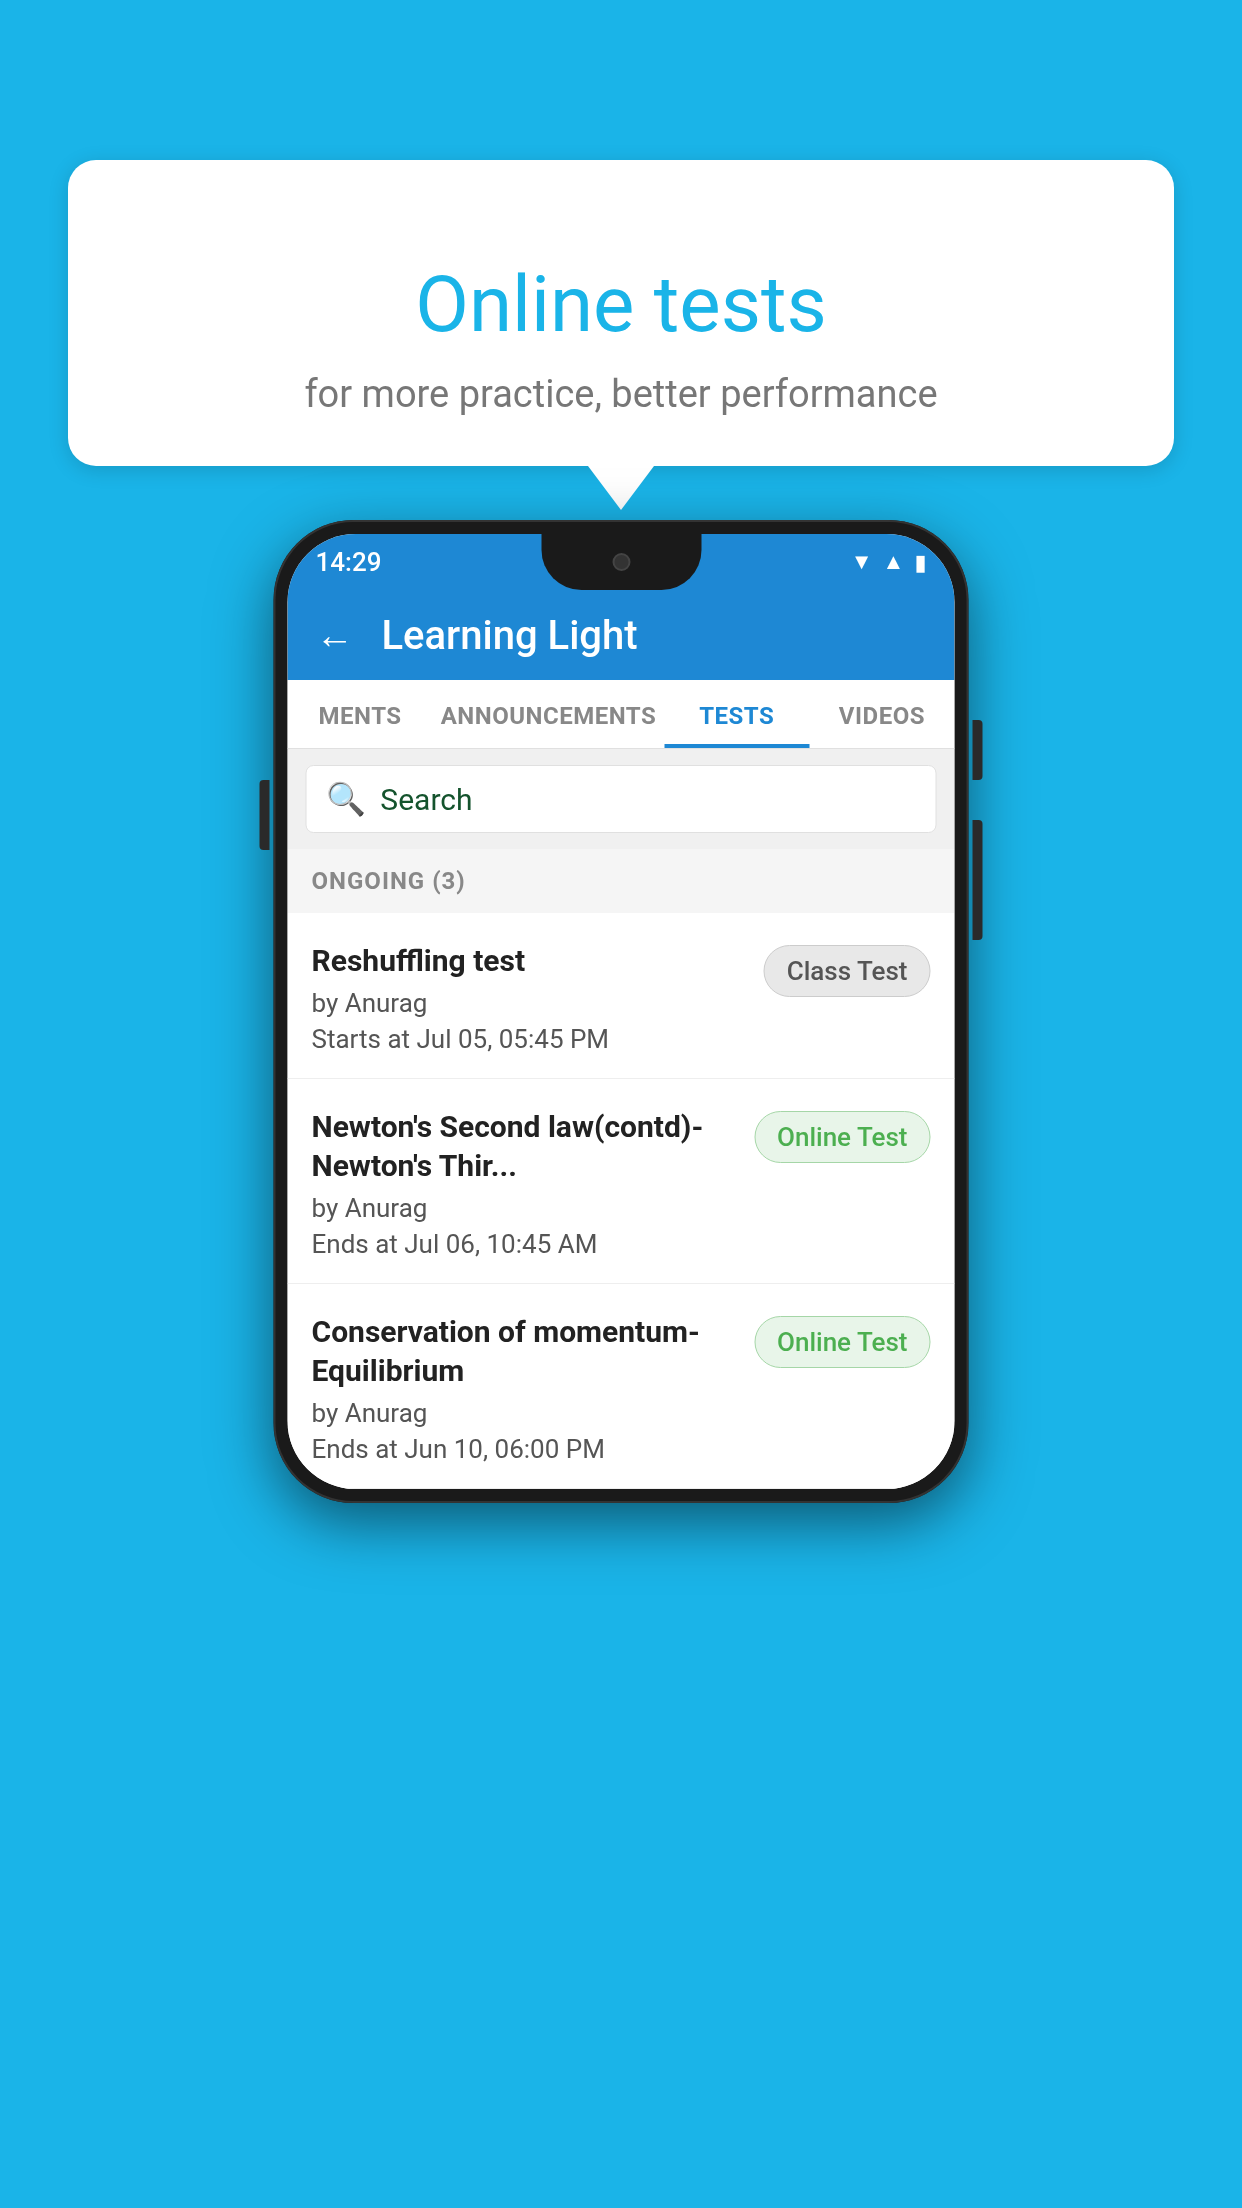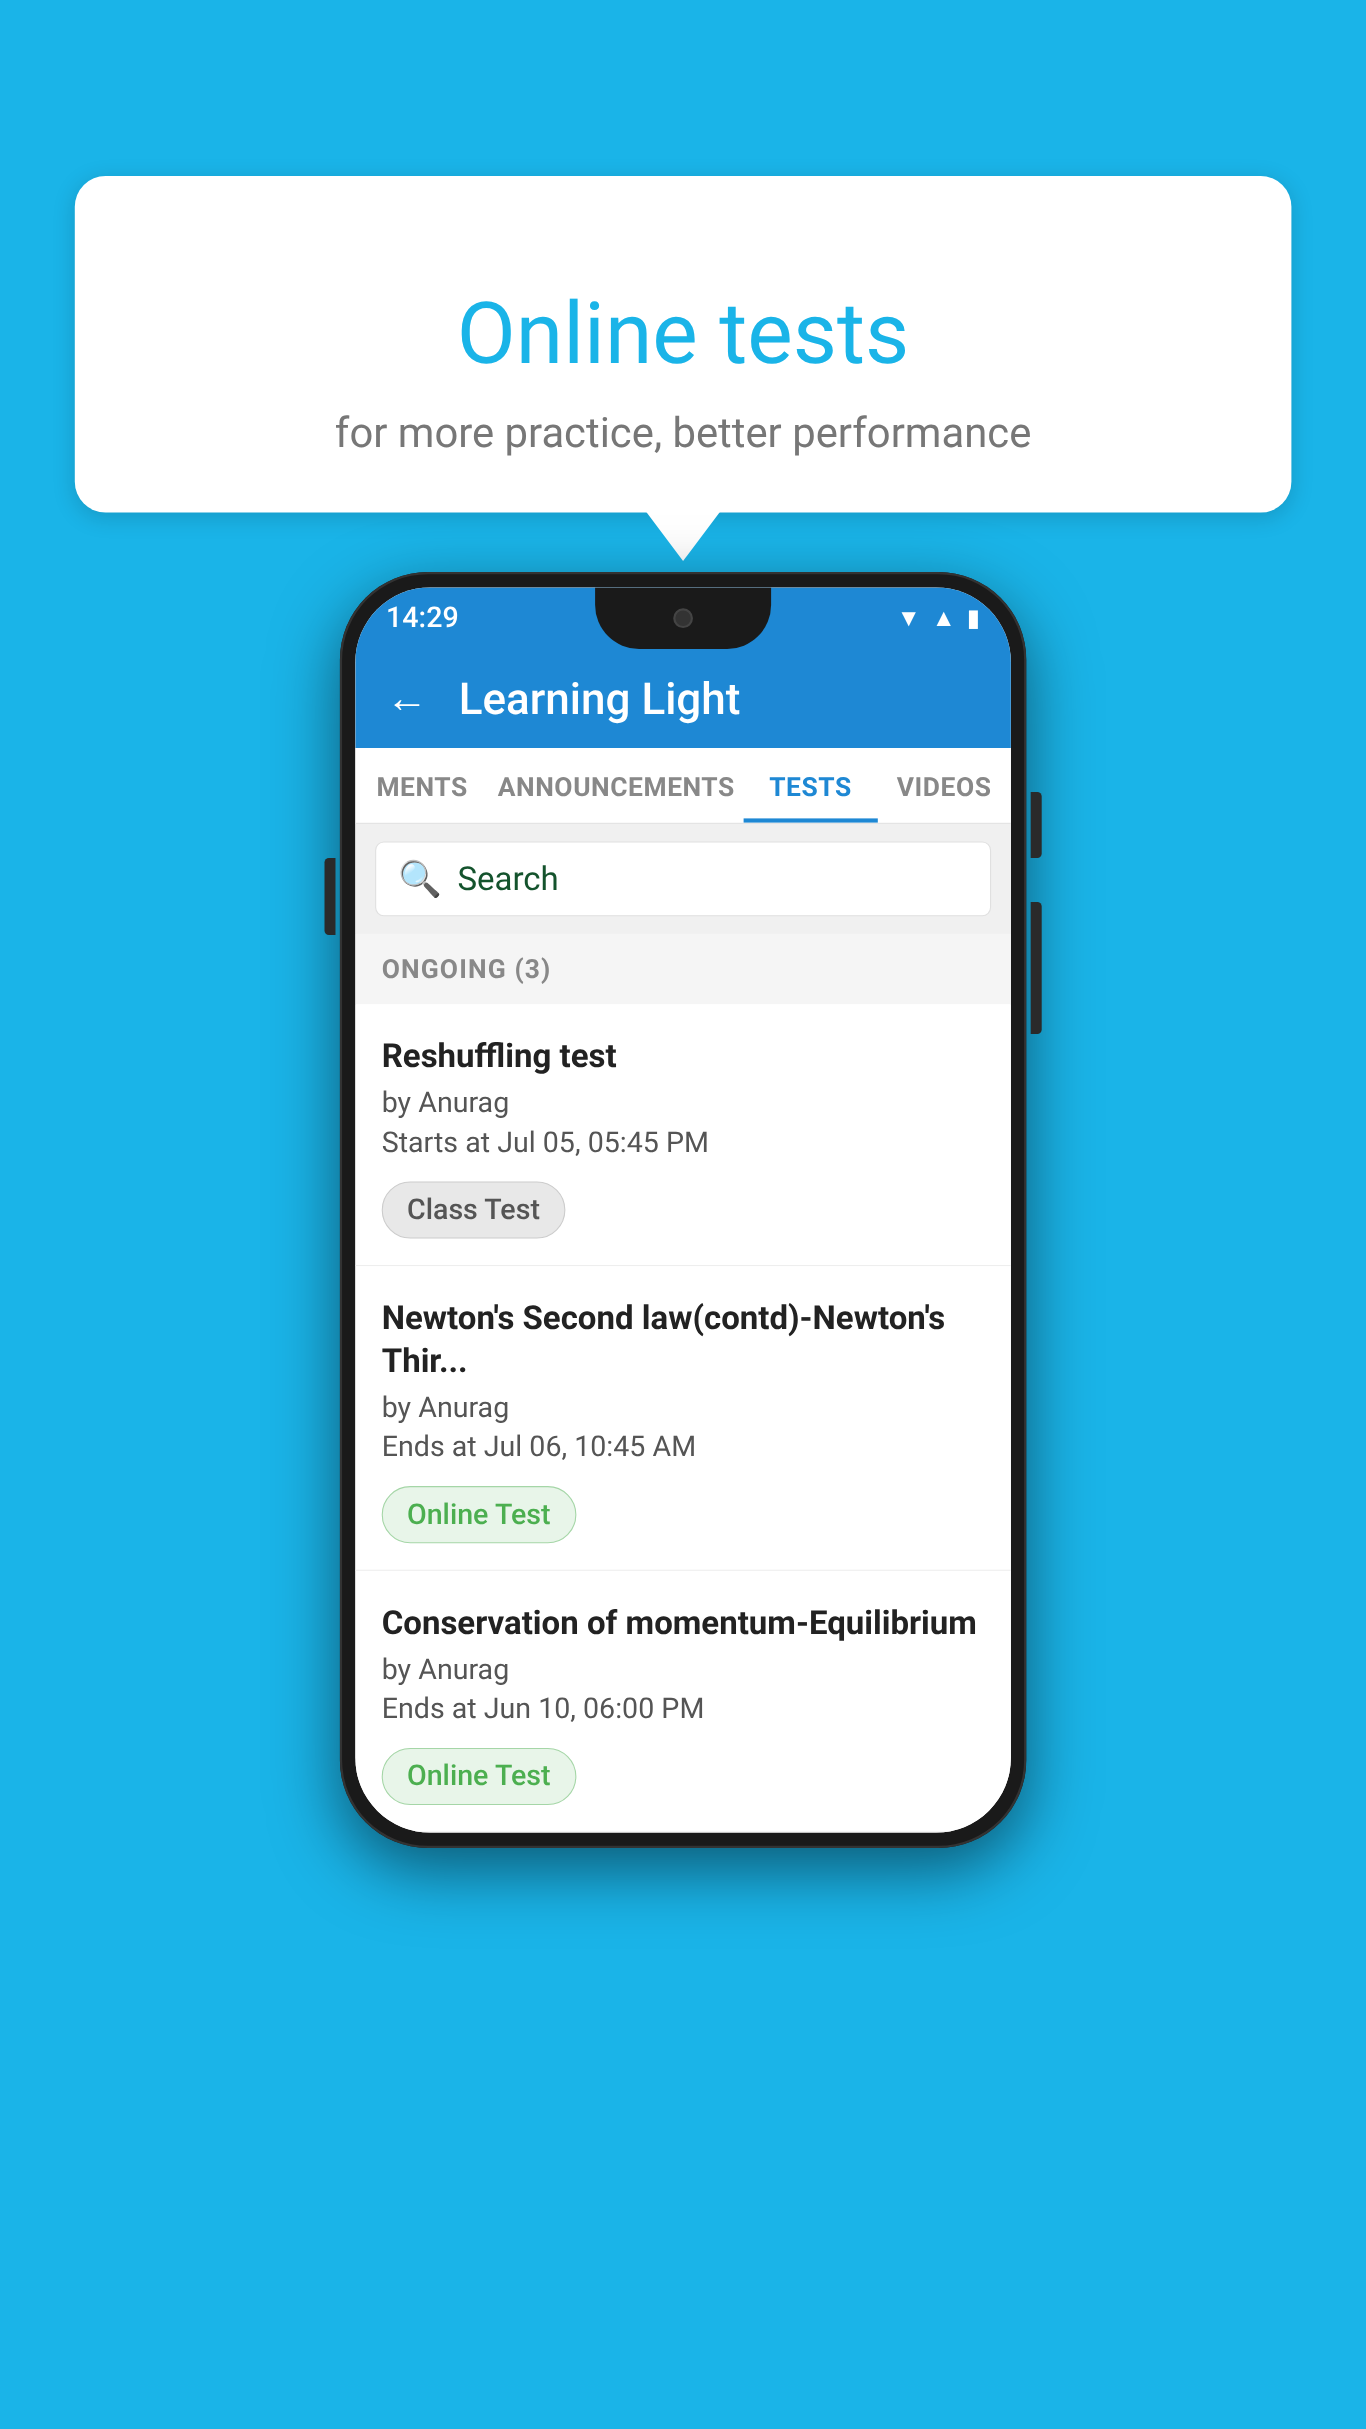--- a/index.html
+++ b/index.html
@@ -52,21 +52,21 @@
       color: #777;
       font-weight: 400;
     }
 
     
     .phone-wrapper {
       position: absolute;
       top: 520px;
       left: 50%;
       transform: translateX(-50%);
-      width: 624px;
+      width: 695px;
     }
 
     
     .phone-shell {
       background: #1a1a1a;
       border-radius: 80px;
       padding: 14px;
       box-shadow: 0 20px 60px rgba(0,0,0,0.5), inset 0 0 0 2px #333;
       position: relative;
     }
@@ -227,21 +227,20 @@
       background: white;
     }
 
     .test-item {
       padding: 28px 24px 24px;
       border-bottom: 1px solid #eee;
       display: flex;
       align-items: flex-start;
       justify-content: space-between;
       gap: 16px;
-      flex-direction: column;
     }
 
     .test-info {
       flex: 1;
     }
 
     .test-name {
       font-size: 30px;
       font-weight: 700;
       color: #222;

